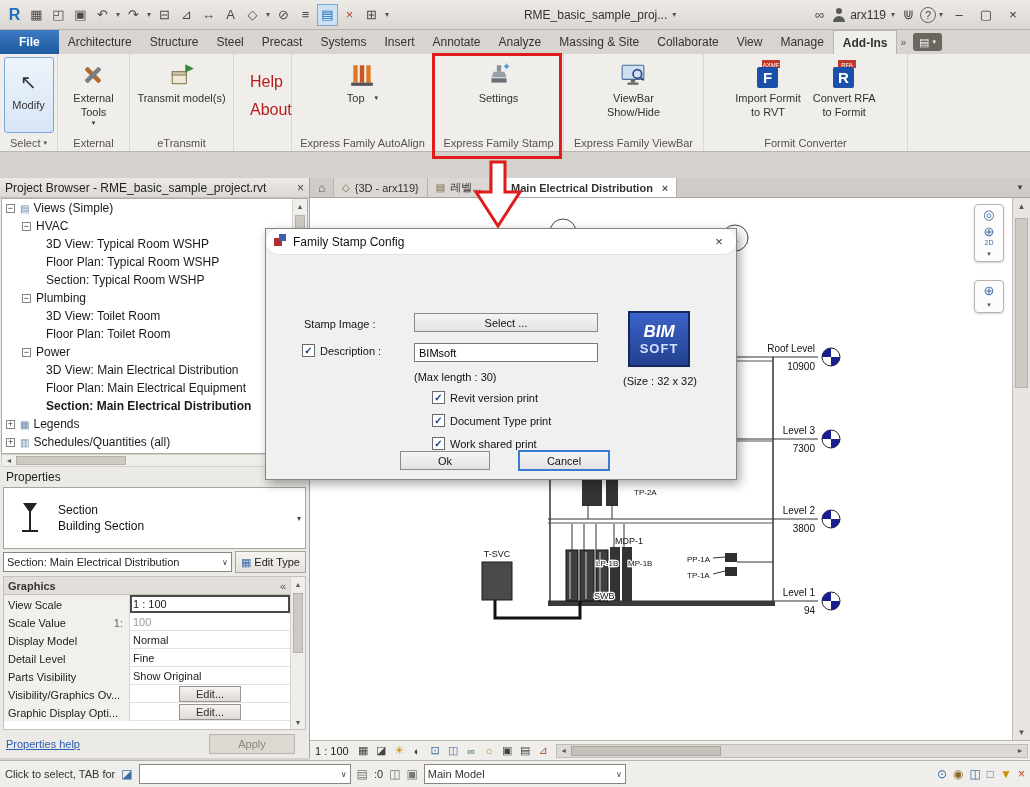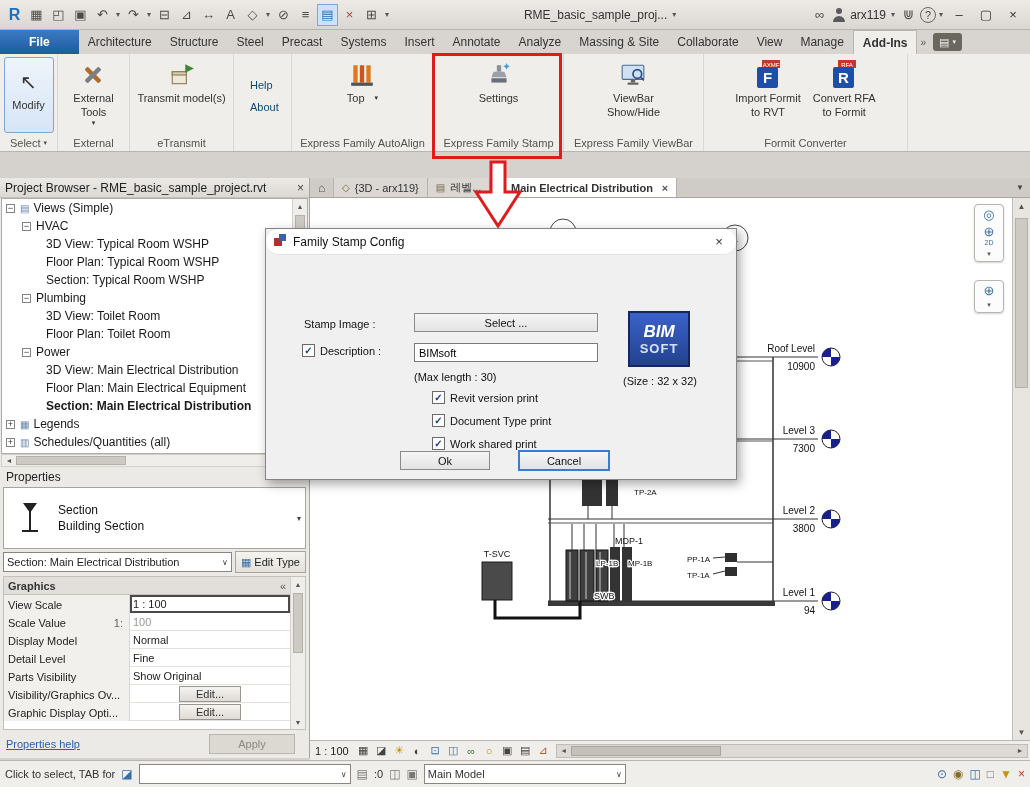--- a/index.html
+++ b/index.html
@@ -13,33 +13,33 @@
 .qcaret{font-size:8px;color:#555;width:8px;display:flex;align-items:center;justify-content:center;}
 .person{position:relative;width:16px;height:16px;display:inline-block;}
 .person::before{content:"";position:absolute;left:5px;top:1px;width:6px;height:6px;border-radius:50%;background:#5a5a5a;}
 .person::after{content:"";position:absolute;left:2px;top:9px;width:12px;height:6px;border-radius:6px 6px 0 0;background:#5a5a5a;}
 #tb-title{font-size:12px;color:#333;margin:0 2px;}
 .helpcirc{width:16px;height:16px;border:1px solid #666;border-radius:50%;font-size:11px;display:flex;align-items:center;justify-content:center;color:#444;}
 .winbtn{width:26px;height:26px;display:flex;align-items:center;justify-content:center;font-size:13px;color:#333;}
 
 #tabrow{left:0;top:30px;width:1030px;height:24px;background:#d8d4cf;display:flex;align-items:stretch;position:absolute;}
 .rtab{padding:0 9px;font-size:12px;color:#333;display:flex;align-items:center;white-space:nowrap;}
-.rtab.file{background:linear-gradient(#3c7ac4,#1d5a9e);color:#fff;font-weight:bold;padding:0 29px;}
+.rtab.file{background:linear-gradient(#3c7ac4,#1d5a9e);color:#fff;font-weight:bold;padding:0 19px;}
 .rtab.active{background:#f0eeea;border:1px solid #b8b4ae;border-bottom:none;font-weight:bold;}
 .uibtn{background:#6a675f;color:#eee;border-radius:3px;margin:3px 4px;padding:0 6px;display:flex;align-items:center;gap:3px;font-size:11px;}
 
 #ribbon{left:0;top:54px;width:1030px;height:98px;background:#f0eeea;border-bottom:1px solid #b8b4ae;display:flex;position:absolute;}
 .rpanel{border-right:1px solid #dbd7d1;display:flex;flex-direction:column;}
 .rpanel .pcontent{flex:1;display:flex;align-items:flex-start;justify-content:center;gap:6px;padding-top:3px;}
 .rpanel .plabel{height:17px;font-size:11px;color:#55524c;display:flex;align-items:center;justify-content:center;gap:3px;white-space:nowrap;overflow:hidden;}
 .bigbtn{display:flex;flex-direction:column;align-items:center;gap:1px;font-size:11px;color:#333;padding:2px 3px;text-align:center;line-height:1.15;}
 .bigbtn .bicon{height:32px;display:flex;align-items:center;justify-content:center;}
 .modifybtn{border:1px solid #7da7d8;background:linear-gradient(#eef4fb,#d6e5f6);border-radius:3px;width:50px;height:76px;justify-content:flex-start;padding-top:8px;}
 .modifybtn .bicon{font-size:20px;color:#333;}
-.smallbtn{font-size:11px;color:#0c4a6e;padding:2px 6px;text-align:left;}
+.smallbtn{font-size:16px;color:#b91c1c;padding:2px 6px;text-align:left;}
 
 #redrect{left:432px;top:53px;width:130px;height:106px;border:3px solid #e01b1b;z-index:60;position:absolute;}
 #redarrow{left:470px;top:160px;z-index:60;position:absolute;}
 
 #pb{left:0;top:178px;width:310px;height:580px;background:#eceae6;border-right:1px solid #a8a49e;display:flex;flex-direction:column;position:absolute;}
 #pbheader{height:20px;background:linear-gradient(#eceae6,#dcd8d3);display:flex;align-items:center;padding:0 5px;font-size:12px;color:#222;border-bottom:1px solid #c4c0ba;}
 #tree{height:256px;background:#fff;border:1px solid #b0aca6;margin:0 1px;position:relative;overflow:hidden;}
 .trows{position:absolute;left:0;top:0;right:15px;bottom:0;overflow:hidden;}
 .trow{height:18px;display:flex;align-items:center;font-size:12px;white-space:nowrap;overflow:hidden;color:#1a1a1a;}
 .trow.bold{font-weight:bold;}

